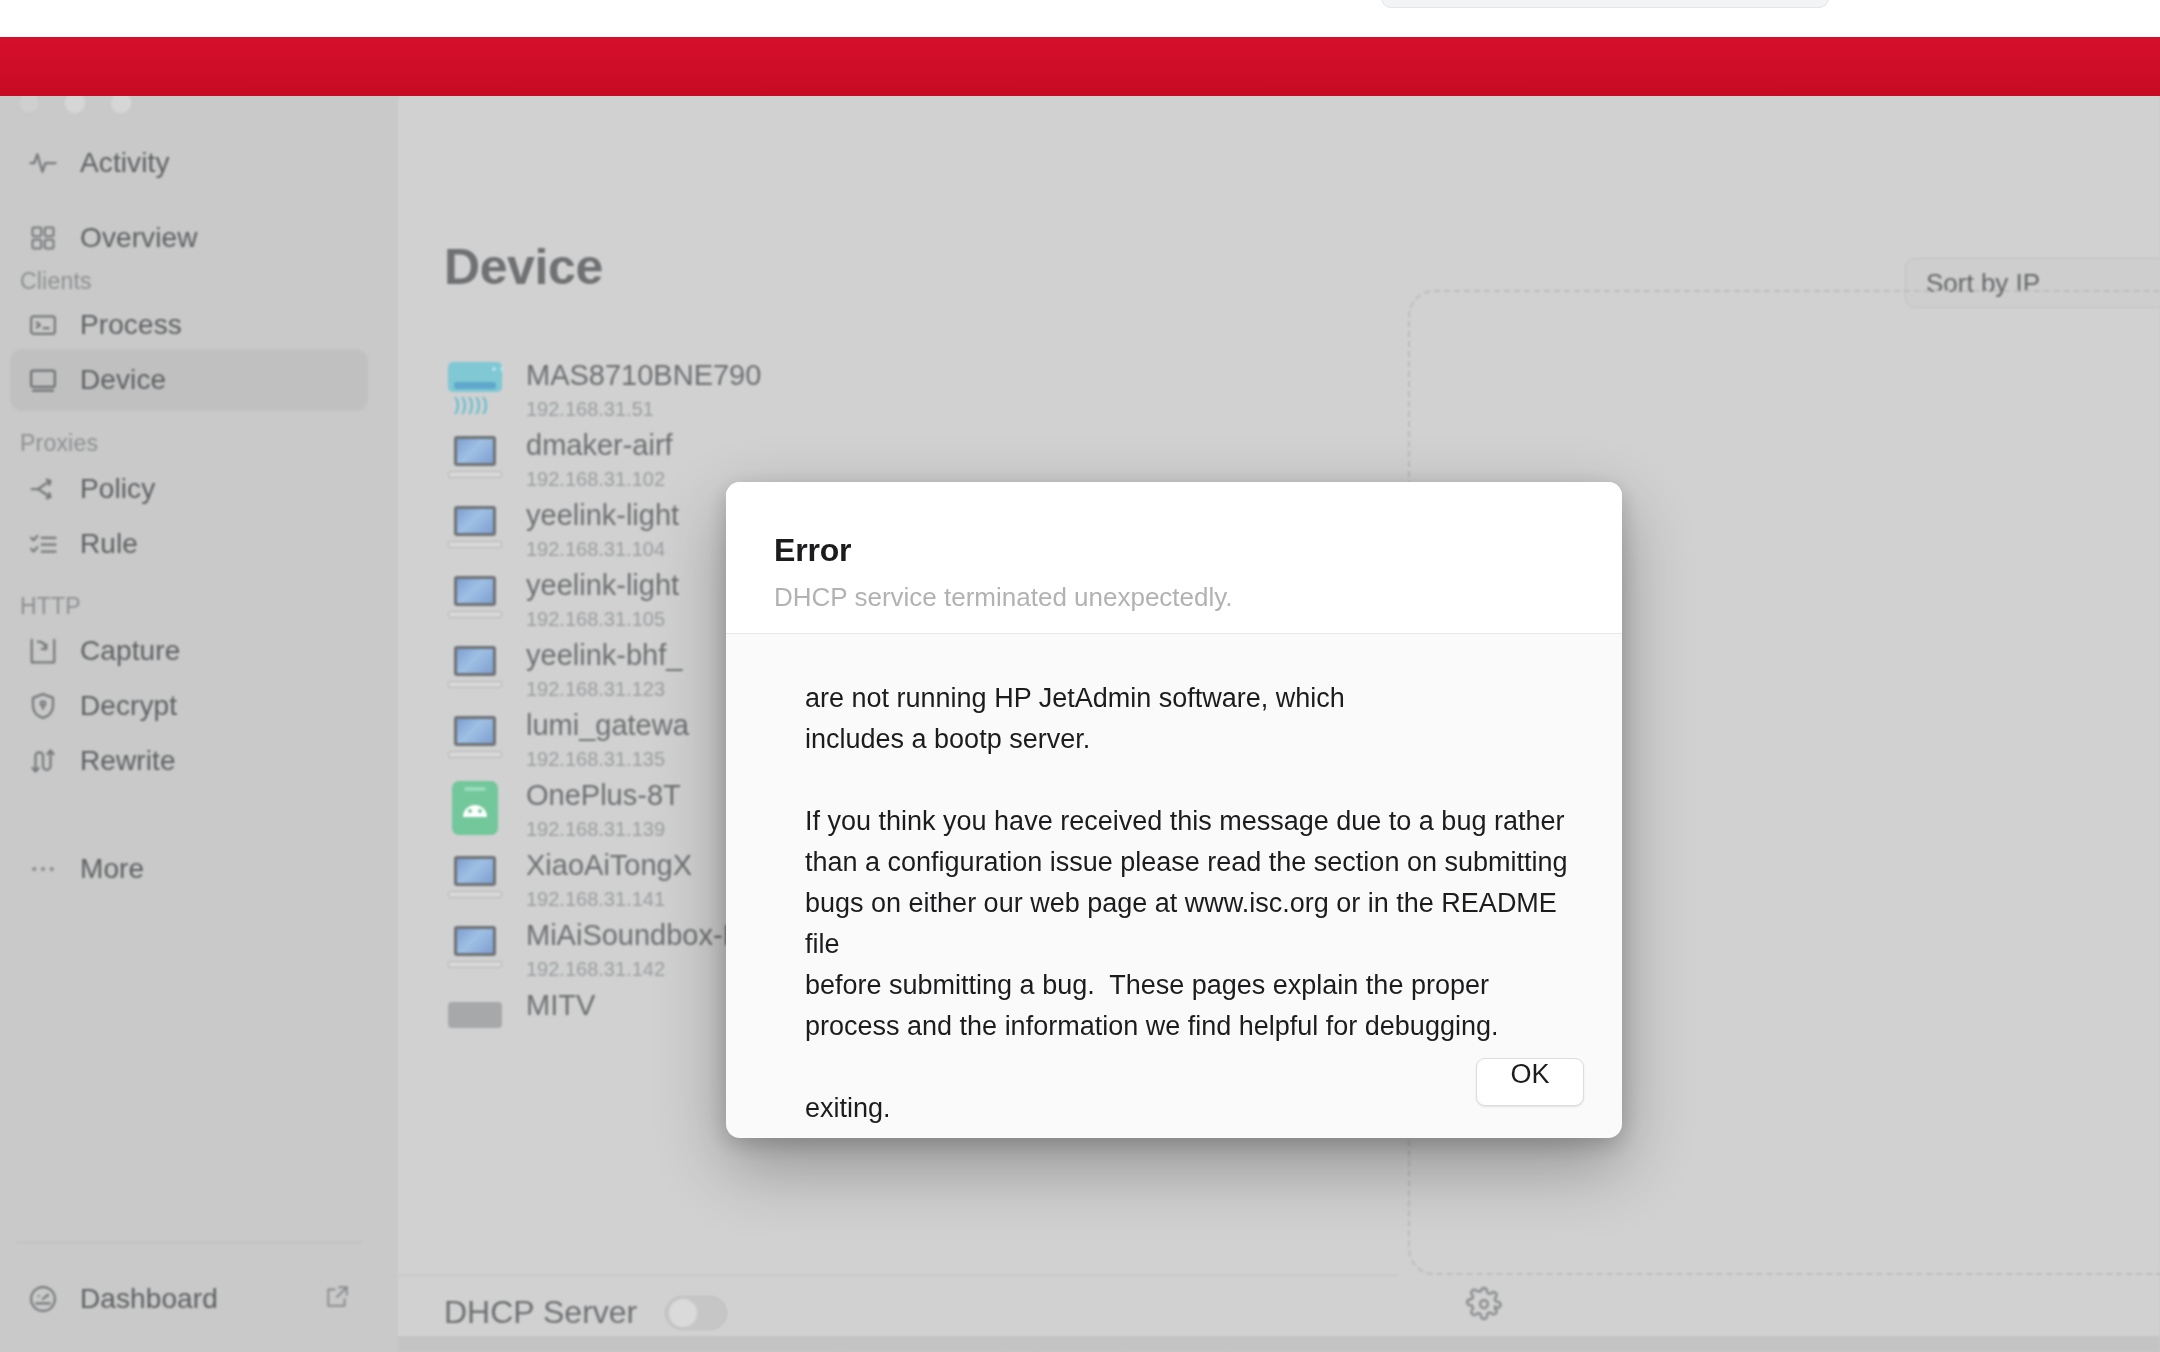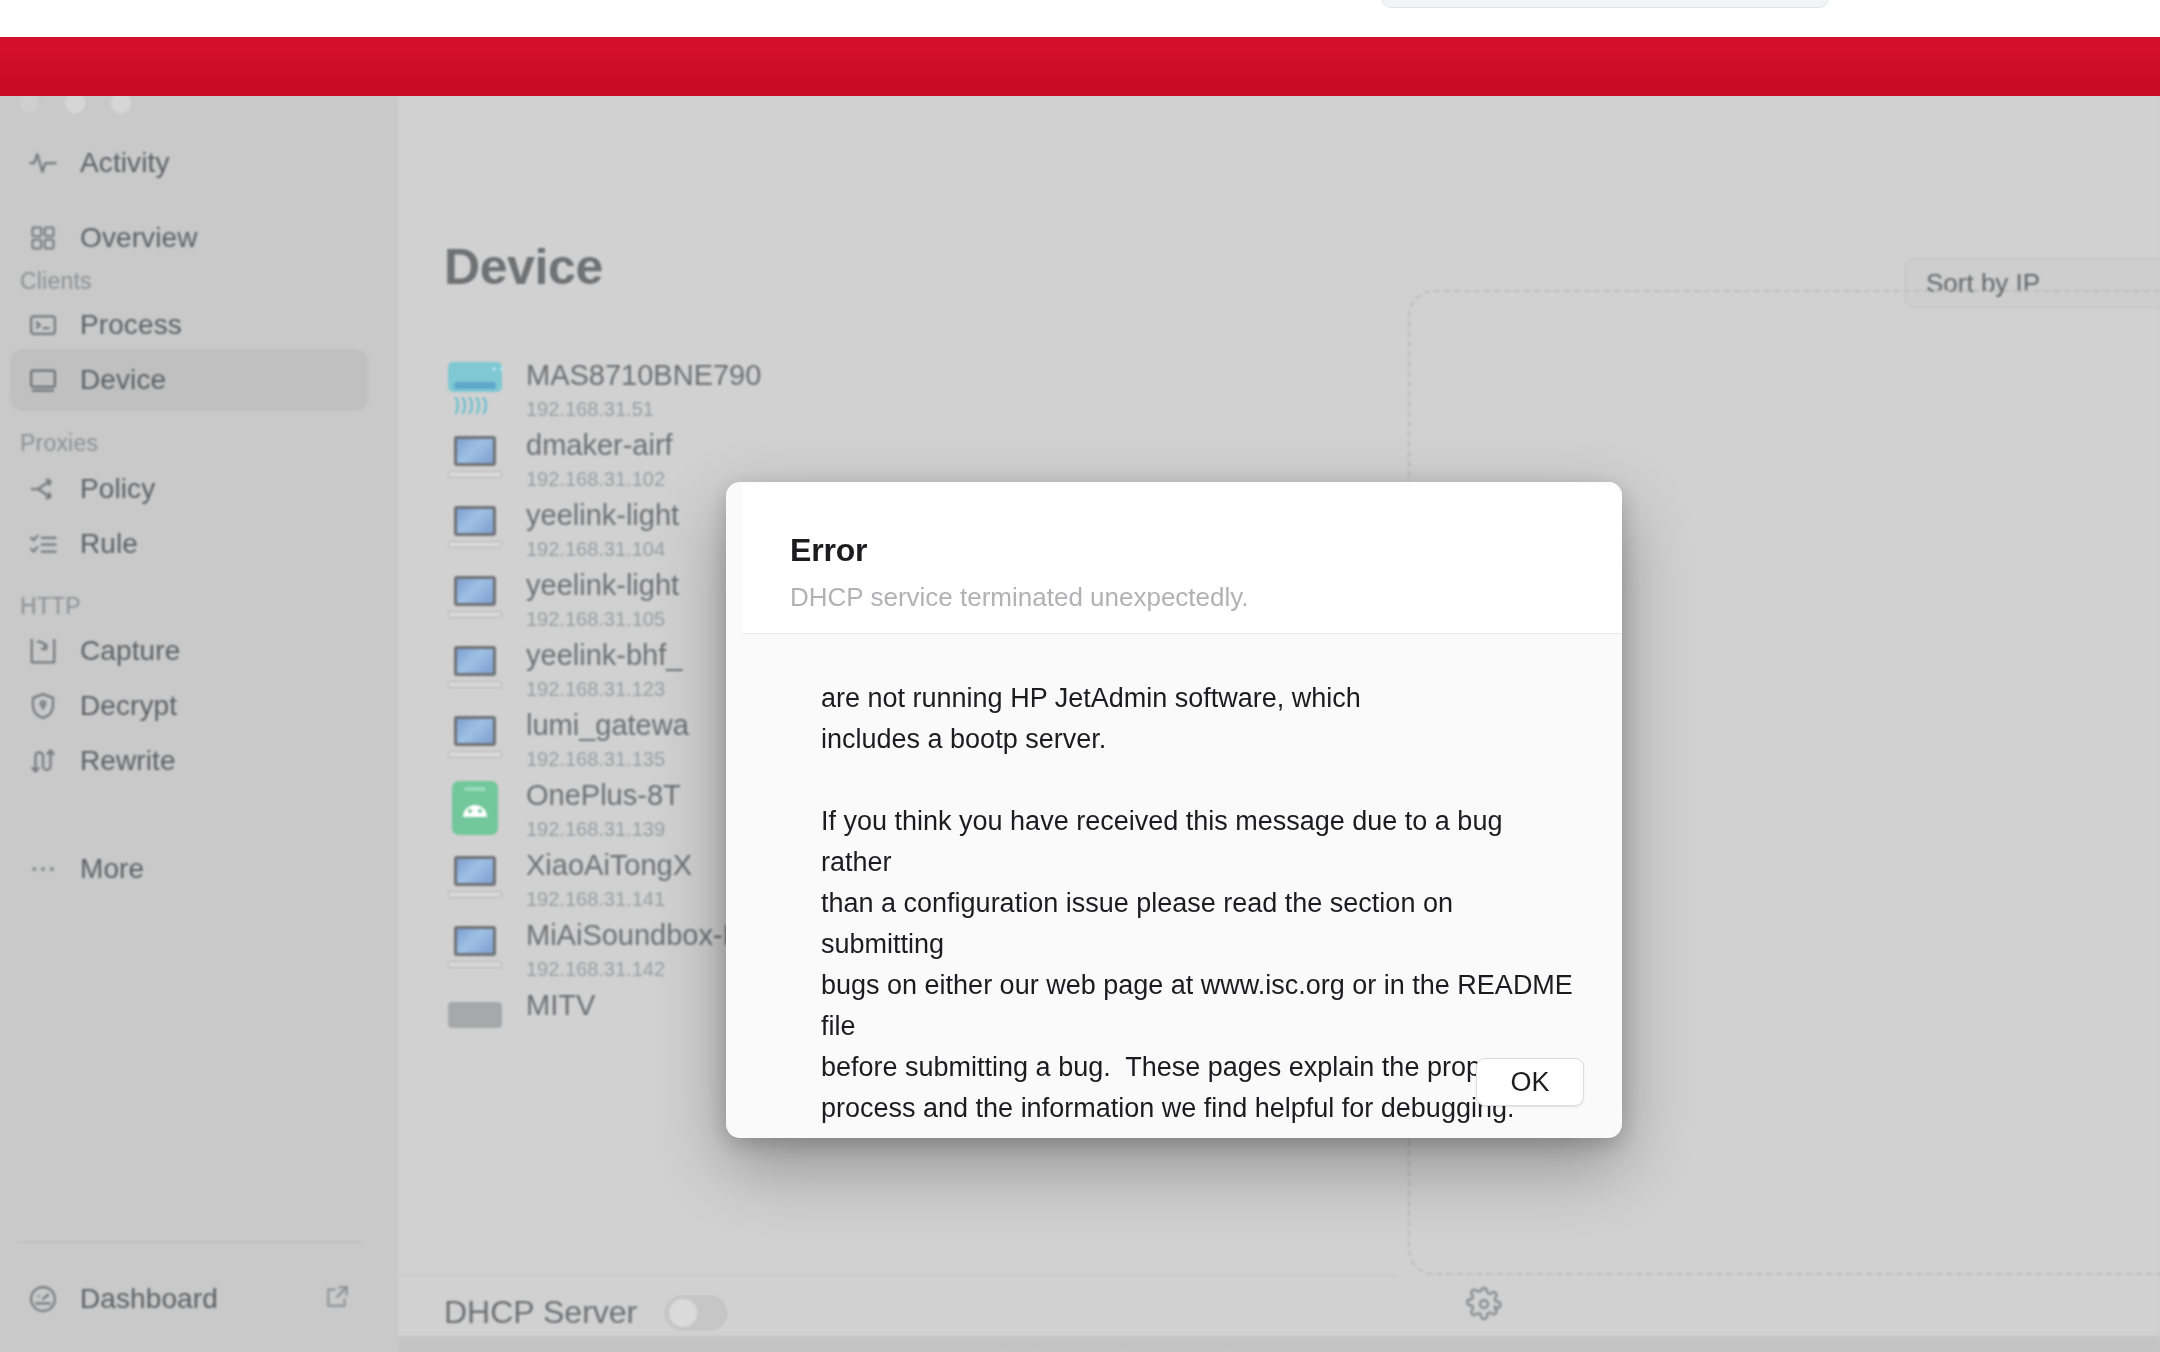--- a/index.html
+++ b/index.html
@@ -170,41 +170,40 @@
     position:absolute; left:398px; top:1240px; width:1762px; height:16px;
     background:#c4c4c4;
   }
 
   
   #modal{
     position:absolute; left:726px; top:386px; width:896px; height:656px;
     border-radius:14px; overflow:hidden;
     background:#fafafa;
     box-shadow:0 28px 70px rgba(0,0,0,.30), 0 6px 22px rgba(0,0,0,.18);
-    padding-left:16px;
   }
   #modal-head{
     height:152px; background:#ffffff; padding:50px 0 0 48px;
     border-bottom:1px solid #e9e9e9;
   }
   #modal-title{ font-size:32px; font-weight:bold; color:#1c1c1e;
                 letter-spacing:-.2px; }
   #modal-sub{ font-size:26px; color:#b2b2b4; margin-top:13px; }
   #modal-body{
     padding:44px 48px 0 48px; font-size:27px; color:#1c1c1e;
     line-height:1.52; white-space:pre-wrap;margin-left:31px;
   }
   #modal-footer{
     position:absolute; right:38px; bottom:32px;
   }
   #ok-button{
     width:108px; height:48px; background:#ffffff;
     border:1px solid #dddddd; border-radius:9px;
     font-size:27px; color:#1c1c1e;
-    display:flex; align-items:center; justify-content:center;
+    display:flex; justify-content:center;
     box-shadow:0 1px 2px rgba(0,0,0,.10);
     font-family:"Liberation Sans", sans-serif;
   }
 </style>
 </head>
 <body>
 
 <div id="top-strip">
   <div id="top-ghost-panel"></div>
 </div>

